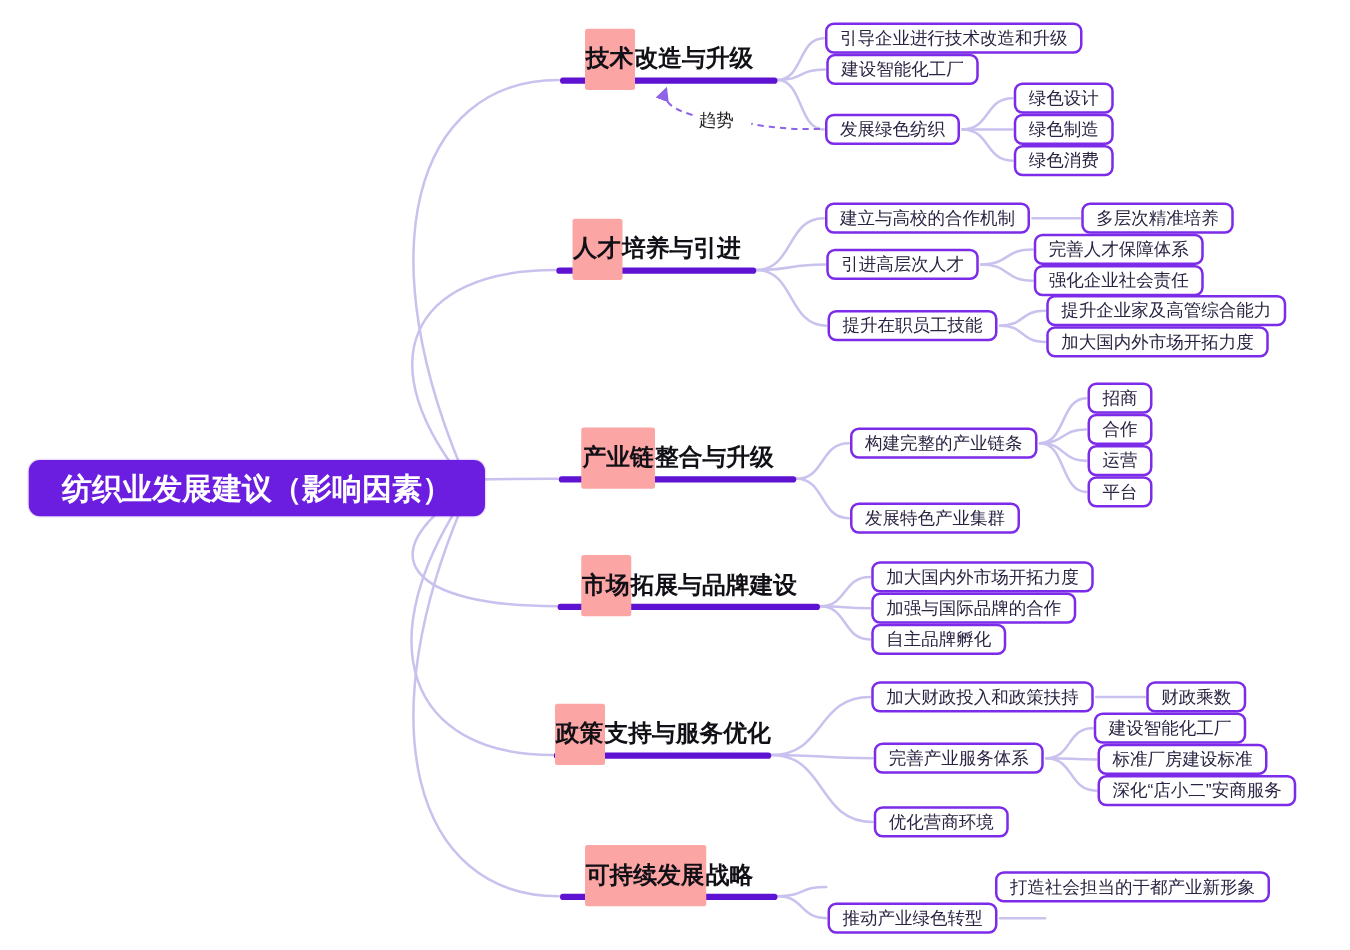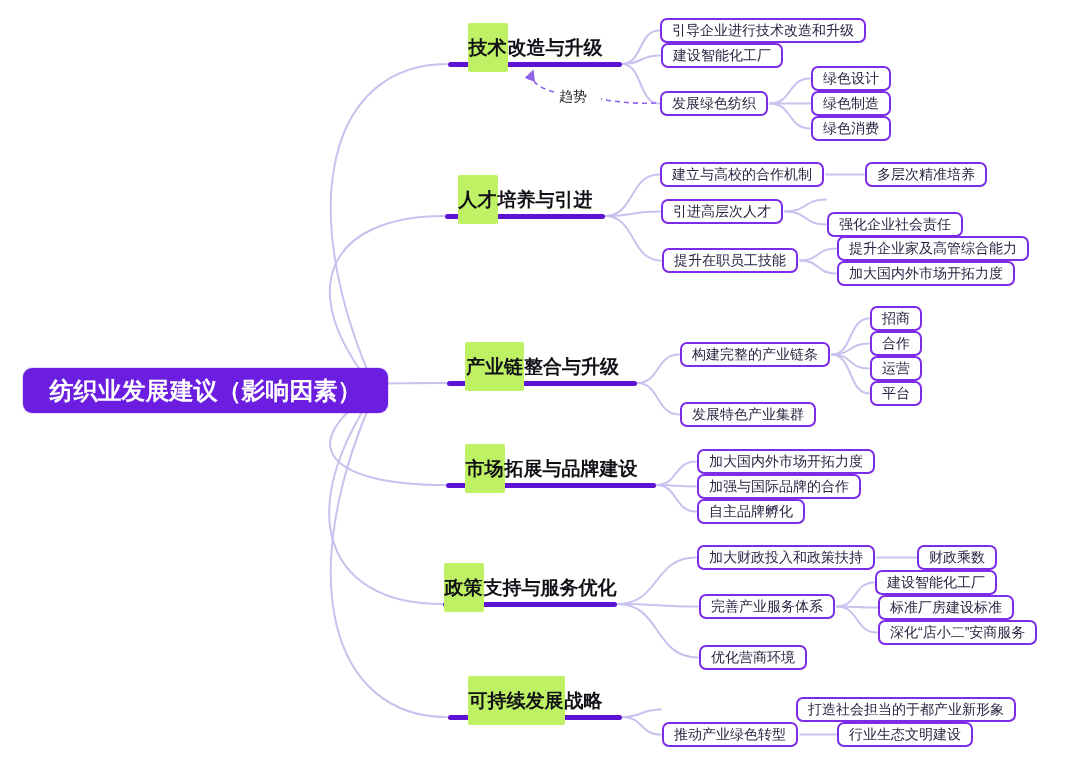--- a/index.html
+++ b/index.html
@@ -14,21 +14,21 @@
     position:absolute;z-index:4;background:#6B1EDF;color:#ffffff;
     font-size:24px;font-weight:700;border-radius:9px;
     display:flex;align-items:center;justify-content:center;white-space:nowrap;
     box-shadow:0 0 0 1px rgba(107,30,223,.15);
   }
   .branch{position:absolute;z-index:3;}
   .branch-label{
     text-align:center;font-size:19px;font-weight:700;color:#101016;
     height:22px;line-height:22px;margin-bottom:3px;white-space:nowrap;
   }
-  .branch-label .hl{background:#bef264;padding:14px 1px;border-radius:2px;}
+  .branch-label .hl{background:#fca5a5;padding:14px 1px;border-radius:2px;}
   .branch-rule{height:5px;background:#5E12D2;border-radius:3px;}
   .node{
     position:absolute;z-index:3;background:#ffffff;border:2px solid #7C2BE8;
     border-radius:7px;height:19px;line-height:19px;padding:1px 10px;
     font-size:14px;color:#2B2342;white-space:nowrap;
   }
   .arrow-label{
     position:absolute;z-index:3;font-size:14px;color:#1c1c1c;white-space:nowrap;
   }
 </style>
@@ -105,20 +105,21 @@
   <div class="node" style="left:811px;top:91px">绿色制造</div>
   <div class="node" style="left:811px;top:116px">绿色消费</div>
 
   <div class="branch" id="b2" style="left:445px;top:189px;width:160px">
     <div class="branch-label"><span class="hl">人才</span><span>培养与引进</span></div>
     <div class="branch-rule"></div>
   </div>
   <div class="node" id="b2c1" style="left:660px;top:162px">建立与高校的合作机制</div>
   <div class="node" style="left:865px;top:162px">多层次精准培养</div>
   <div class="node" id="b2c2" style="left:661px;top:199px">引进高层次人才</div>
+  <div class="node" style="left:827px;top:187px">完善人才保障体系</div>
   <div class="node" style="left:827px;top:212px">强化企业社会责任</div>
   <div class="node" id="b2c3" style="left:662px;top:248px">提升在职员工技能</div>
   <div class="node" style="left:837px;top:236px">提升企业家及高管综合能力</div>
   <div class="node" style="left:837px;top:261px">加大国内外市场开拓力度</div>
 
   <div class="branch" id="b3" style="left:447px;top:356px;width:190px">
     <div class="branch-label"><span class="hl">产业链</span><span>整合与升级</span></div>
     <div class="branch-rule"></div>
   </div>
   <div class="node" id="b3c1" style="left:680px;top:342px">构建完整的产业链条</div>
@@ -147,15 +148,14 @@
   <div class="node" style="left:878px;top:595px">标准厂房建设标准</div>
   <div class="node" style="left:878px;top:620px">深化“店小二”安商服务</div>
   <div class="node" style="left:699px;top:645px">优化营商环境</div>
 
   <div class="branch" id="b6" style="left:448px;top:690px;width:174px">
     <div class="branch-label"><span class="hl">可持续发展</span><span>战略</span></div>
     <div class="branch-rule"></div>
   </div>
   <div class="node" style="left:796px;top:697px">打造社会担当的于都产业新形象</div>
   <div class="node" id="b6c2" style="left:662px;top:722px">推动产业绿色转型</div>
-  <div class="node" style="left:837px;top:722px">行业生态文明建设</div>
 
 </div>
 
 </body></html>

